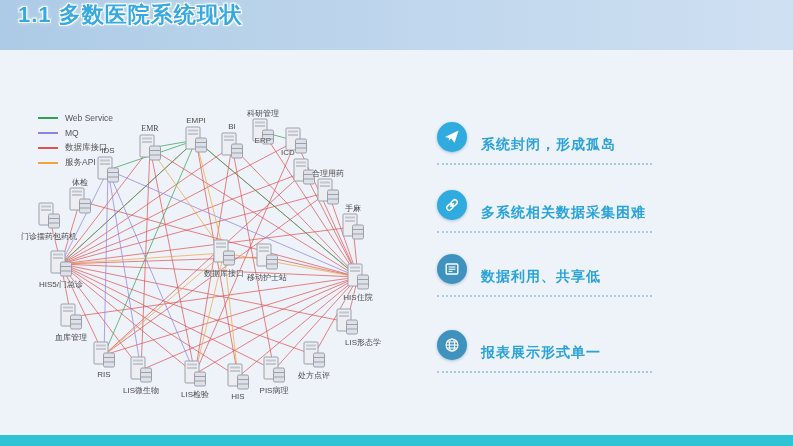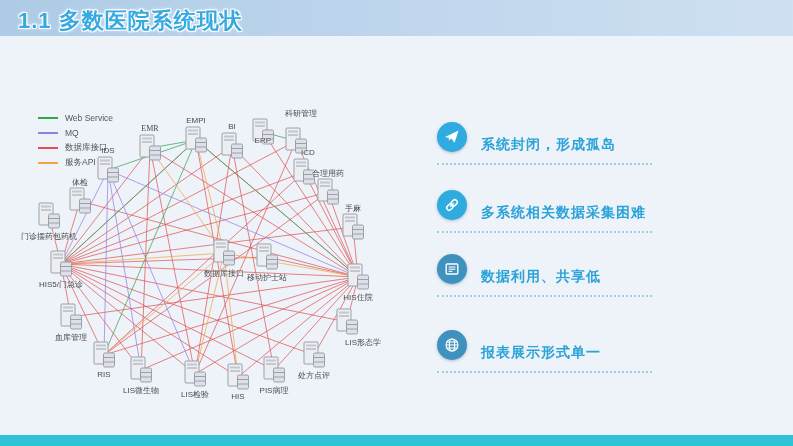--- a/index.html
+++ b/index.html
@@ -3,23 +3,23 @@
 <meta charset="utf-8">
 <style>
   html,body{margin:0;padding:0;}
   body{
     width:793px;height:446px;position:relative;overflow:hidden;
     font-family:"Liberation Sans","DejaVu Sans",sans-serif;
     background:#eef2f9;
   }
   
   .title-bar{
-    position:absolute;left:0;top:0;width:793px;height:36px;
+    position:absolute;left:0;top:0;width:793px;height:50px;
     background:linear-gradient(90deg,#adcbe6 0%,#bdd5ec 45%,#cfe0f2 100%);
-    display:flex;align-items:flex-end;
+    display:flex;align-items:flex-start;
   }
   .title-bar h1{
     margin:0 0 0 18px;font-size:22px;font-weight:bold;letter-spacing:1px;
     color:#36a9e0;
     text-shadow:-1px -1px 0 #fff,1px -1px 0 #fff,-1px 1px 0 #fff,1px 1px 0 #fff,0 0 4px #fff;
   }
   
   .stage{position:absolute;left:0;top:46px;width:793px;height:388px;}
   .edges{position:absolute;left:0;top:0;pointer-events:none;}
   .node{position:absolute;width:26px;height:28px;}
@@ -161,39 +161,39 @@
           </svg></span></div>
       <div class="node-label" style="left: 232px; top: 76px; transform: translateX(-50%);">BI</div>
       <div class="node" style="left: 250px; top: 72px;"><span><svg width="26" height="28" viewBox="0 0 26 28">
             <rect x="3" y="1" width="14" height="22" rx="1" fill="#eceef2" stroke="#9aa0ab"></rect>
             <rect x="5" y="3.5" width="10" height="2" fill="#c2c7d0"></rect>
             <rect x="5" y="7" width="10" height="2" fill="#c2c7d0"></rect>
             <rect x="12.5" y="12" width="11" height="14" rx="1.5" fill="#dde0e6" stroke="#9aa0ab"></rect>
             <line x1="12.5" y1="16.5" x2="23.5" y2="16.5" stroke="#9aa0ab"></line>
             <line x1="12.5" y1="21" x2="23.5" y2="21" stroke="#9aa0ab"></line>
           </svg></span></div>
-      <div class="node-label" style="left: 263px; top: 62px; transform: translateX(-50%); margin-left: 38px;">科研管理</div>
+      <div class="node-label" style="left: 263px; top: 62px; transform: translateX(-50%);">科研管理</div>
       <div class="node" style="left: 283px; top: 81px;"><span><svg width="26" height="28" viewBox="0 0 26 28">
             <rect x="3" y="1" width="14" height="22" rx="1" fill="#eceef2" stroke="#9aa0ab"></rect>
             <rect x="5" y="3.5" width="10" height="2" fill="#c2c7d0"></rect>
             <rect x="5" y="7" width="10" height="2" fill="#c2c7d0"></rect>
             <rect x="12.5" y="12" width="11" height="14" rx="1.5" fill="#dde0e6" stroke="#9aa0ab"></rect>
             <line x1="12.5" y1="16.5" x2="23.5" y2="16.5" stroke="#9aa0ab"></line>
             <line x1="12.5" y1="21" x2="23.5" y2="21" stroke="#9aa0ab"></line>
           </svg></span></div>
       <div class="node-label" style="left: 271px; top: 94px; transform: translate(-100%, -50%);">ERP</div>
       <div class="node" style="left: 291px; top: 112px;"><span><svg width="26" height="28" viewBox="0 0 26 28">
             <rect x="3" y="1" width="14" height="22" rx="1" fill="#eceef2" stroke="#9aa0ab"></rect>
             <rect x="5" y="3.5" width="10" height="2" fill="#c2c7d0"></rect>
             <rect x="5" y="7" width="10" height="2" fill="#c2c7d0"></rect>
             <rect x="12.5" y="12" width="11" height="14" rx="1.5" fill="#dde0e6" stroke="#9aa0ab"></rect>
             <line x1="12.5" y1="16.5" x2="23.5" y2="16.5" stroke="#9aa0ab"></line>
             <line x1="12.5" y1="21" x2="23.5" y2="21" stroke="#9aa0ab"></line>
           </svg></span></div>
-      <div class="node-label" style="left: 308px; top: 102px; transform: translateX(-50%);">ICD</div>
+      <div class="node-label" style="left: 288px; top: 102px; transform: translateX(-50%);">ICD</div>
       <div class="node" style="left: 315px; top: 132px;"><span><svg width="26" height="28" viewBox="0 0 26 28">
             <rect x="3" y="1" width="14" height="22" rx="1" fill="#eceef2" stroke="#9aa0ab"></rect>
             <rect x="5" y="3.5" width="10" height="2" fill="#c2c7d0"></rect>
             <rect x="5" y="7" width="10" height="2" fill="#c2c7d0"></rect>
             <rect x="12.5" y="12" width="11" height="14" rx="1.5" fill="#dde0e6" stroke="#9aa0ab"></rect>
             <line x1="12.5" y1="16.5" x2="23.5" y2="16.5" stroke="#9aa0ab"></line>
             <line x1="12.5" y1="21" x2="23.5" y2="21" stroke="#9aa0ab"></line>
           </svg></span></div>
       <div class="node-label" style="left: 328px; top: 122px; transform: translateX(-50%);">合理用药</div>
       <div class="node" style="left: 340px; top: 167px;"><span><svg width="26" height="28" viewBox="0 0 26 28">

